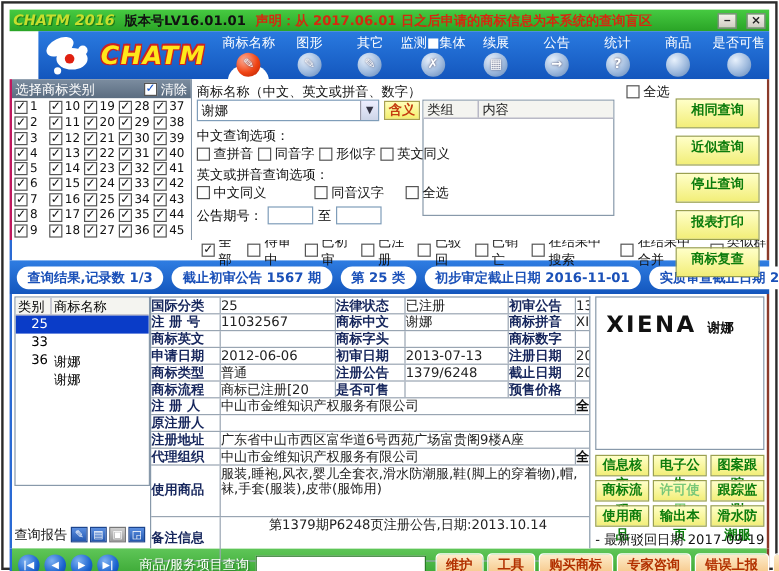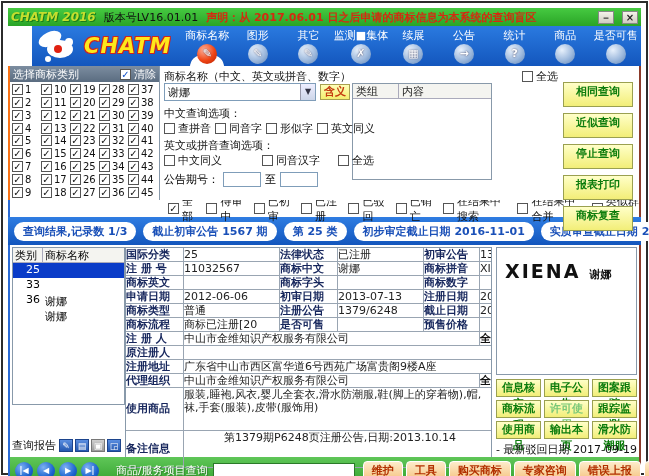--- a/index.html
+++ b/index.html
@@ -11,21 +11,21 @@
   .win {
     position: absolute; left: 1px; top: 1px; width: 647px; height: 474px;
     border: 2px solid #2b2b2b; background: #fff; padding: 5px 5px 4px 5px;
   }
   
   .titlebar {
     height: 18px; background: linear-gradient(#46ca41, #2aa426);
     display: flex; align-items: center; padding: 0 3px; gap: 8px;
   }
   .title-app { color: #c6de2e; font-weight: bold; font-size: 12px; font-style: italic; text-shadow: 1px 1px 0 #1d7d1a; }
-  .title-ver { color: #111; font-size: 11px; font-weight: normal; text-align: center; }
+  .title-ver { color: #111; font-size: 11px; font-weight: bold; text-align: center; }
   .title-notice { color: #d42a10; font-size: 11px; font-weight: bold; flex: 1; white-space: nowrap; overflow: hidden; }
   .win-btn {
     width: 16px; height: 13px; font-size: 10px; line-height: 11px; text-align: center;
     background: linear-gradient(#f4f2ea, #cfccc2); border: 1px solid #888; color: #222;
     font-weight: bold; cursor: pointer;
   }
   
   .tabbar {
     height: 40px; background: linear-gradient(#2a7ae0, #1356bd);
     display: flex; align-items: stretch; margin-left: 24px;
@@ -40,21 +40,21 @@
     background: radial-gradient(circle at 35% 30%, #e8f1fc, #9db9dd 55%, #5f84b5);
     color: #fff; font-size: 11px; font-weight: bold; text-align: center; line-height: 20px;
     text-shadow: 0 0 2px #335; position: relative; z-index: 2;
   }
   .tab.active .sphere { background: radial-gradient(circle at 35% 30%, #ffb199, #f04414 55%, #b21e00); }
   .tab.active::after {
     content: ""; position: absolute; bottom: -1px; left: 50%; transform: translateX(-50%);
     width: 34px; height: 12px; background: #fff; border-radius: 16px 16px 0 0; z-index: 1;
   }
   
-  .mid { display: flex; height: 134px; border-left: 2px solid #f97316; border-right: 2px solid #8b3a2a; justify-content: center; }
+  .mid { display: flex; height: 134px; border-left: 2px solid #be185d; border-right: 2px solid #8b3a2a; justify-content: center; }
   .cat-panel { width: 150px; border-right: 1px solid #8899aa; display: flex; flex-direction: column; }
   .cat-header {
     height: 16px; background: linear-gradient(#7c8da0, #5a6c80); color: #fff; font-size: 11px;
     display: flex; align-items: center; padding: 0 3px; justify-content: space-between;
   }
   .cat-grid {
     flex: 1; display: grid; grid-template-columns: repeat(5, 1fr); align-content: space-around;
     padding: 1px 2px; background: #fff;
   }
   .cat-item { display: flex; align-items: center; gap: 2px; font-size: 10px; color: #111; cursor: pointer; }
@@ -71,21 +71,21 @@
     background: #fff; display: flex; align-items: center;
   }
   .combo-text { flex: 1; padding: 0 3px; font-size: 11px; color: #111; }
   .combo-arrow { width: 15px; height: 16px; background: linear-gradient(#eef, #cdd5e8); border-left: 1px solid #99a; color: #334; font-size: 8px; text-align: center; line-height: 16px; cursor: pointer; }
   .meaning-btn {
     position: absolute; left: 160px; top: 18px; width: 30px; height: 16px;
     background: linear-gradient(#ffffb8, #f4ef6e); border: 1px solid #a8a050; color: #c43c10;
     font-size: 11px; font-weight: bold; text-align: center; line-height: 14px; cursor: pointer;
   }
   .group-table {
-    position: absolute; left: 192px; top: 17px; width: 140px; height: 97px;
+    position: absolute; left: 192px; top: 17px; width: 160px; height: 97px;
     border: 1px solid #8899aa; background: #fff; font-size: 11px;
   }
   .group-head { display: flex; height: 15px; border-bottom: 1px solid #aab; background: #f4f4f0; }
   .group-head div { padding: 0 3px; color: #222; }
   .group-head .c1 { width: 46px; border-right: 1px solid #aab; }
   .opt-row { position: absolute; display: flex; gap: 4px; align-items: center; white-space: nowrap; }
   .opt { display: flex; align-items: center; gap: 3px; cursor: pointer; color: #111; }
   .num-input { width: 38px; height: 15px; border: 1px solid #7f9db9; background: #fff; }
   .action-col { position: absolute; right: 6px; top: 16px; width: 70px; display: flex; flex-direction: column; gap: 6px; }
   .yellow-btn {

